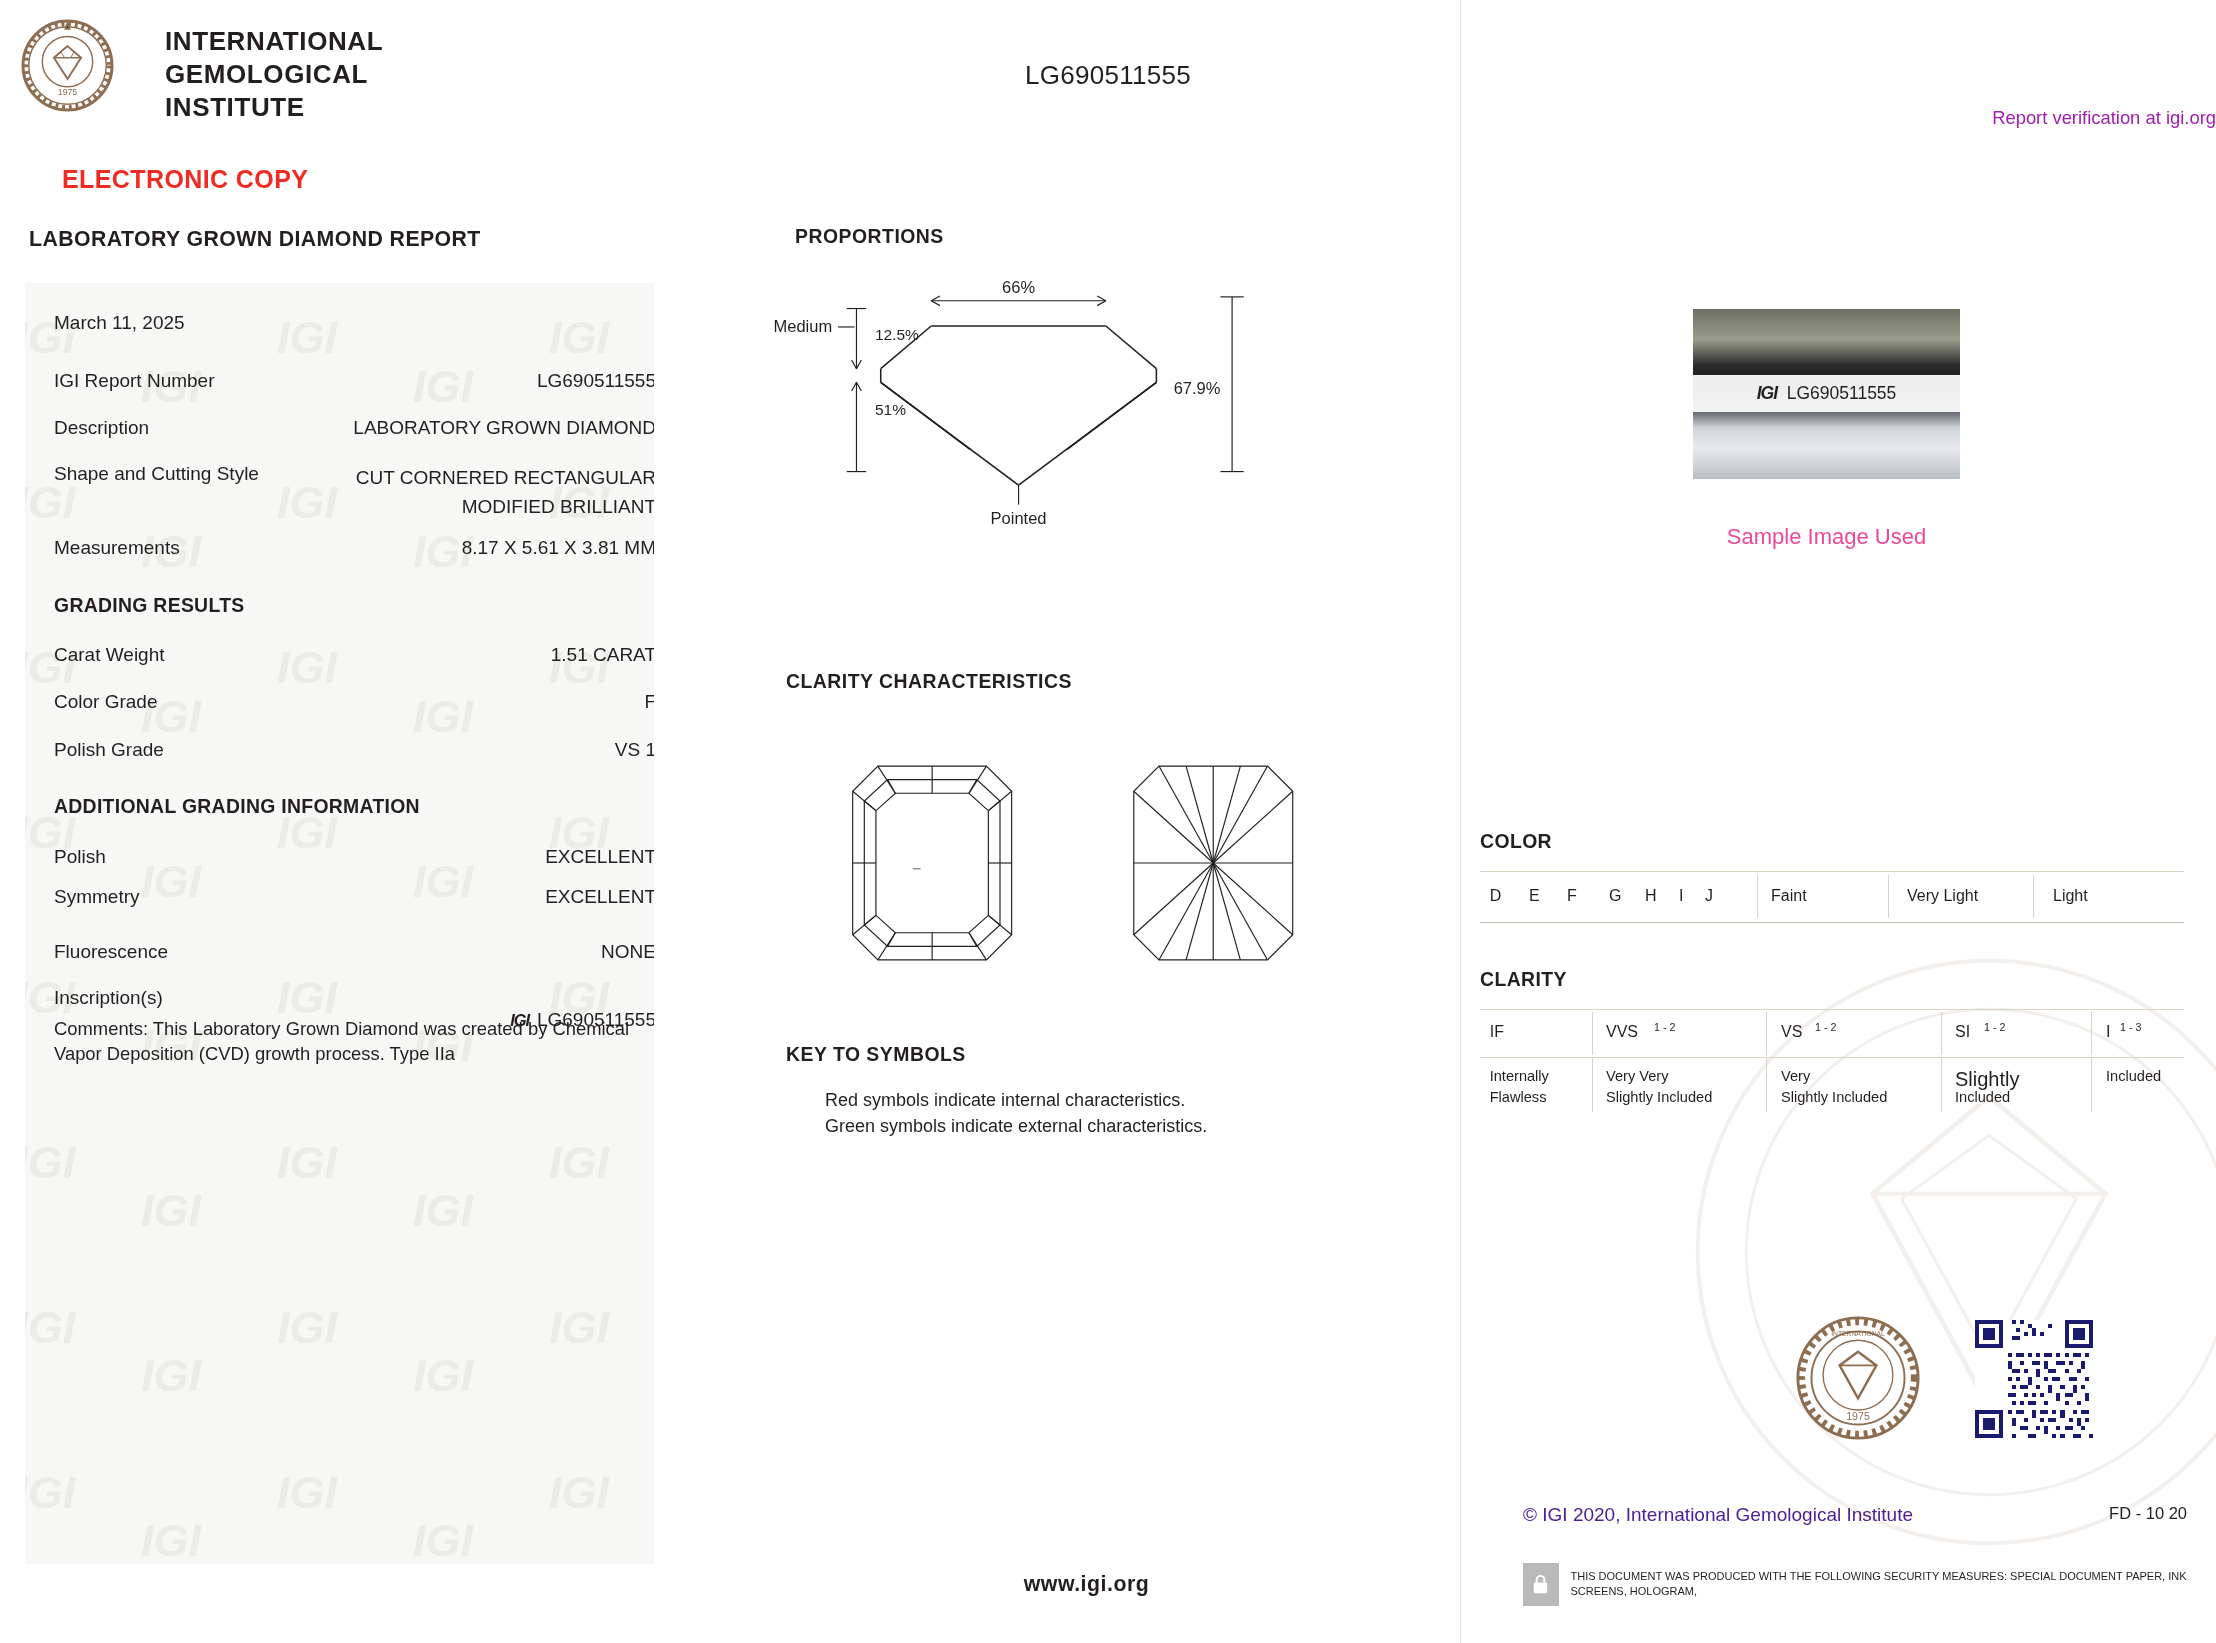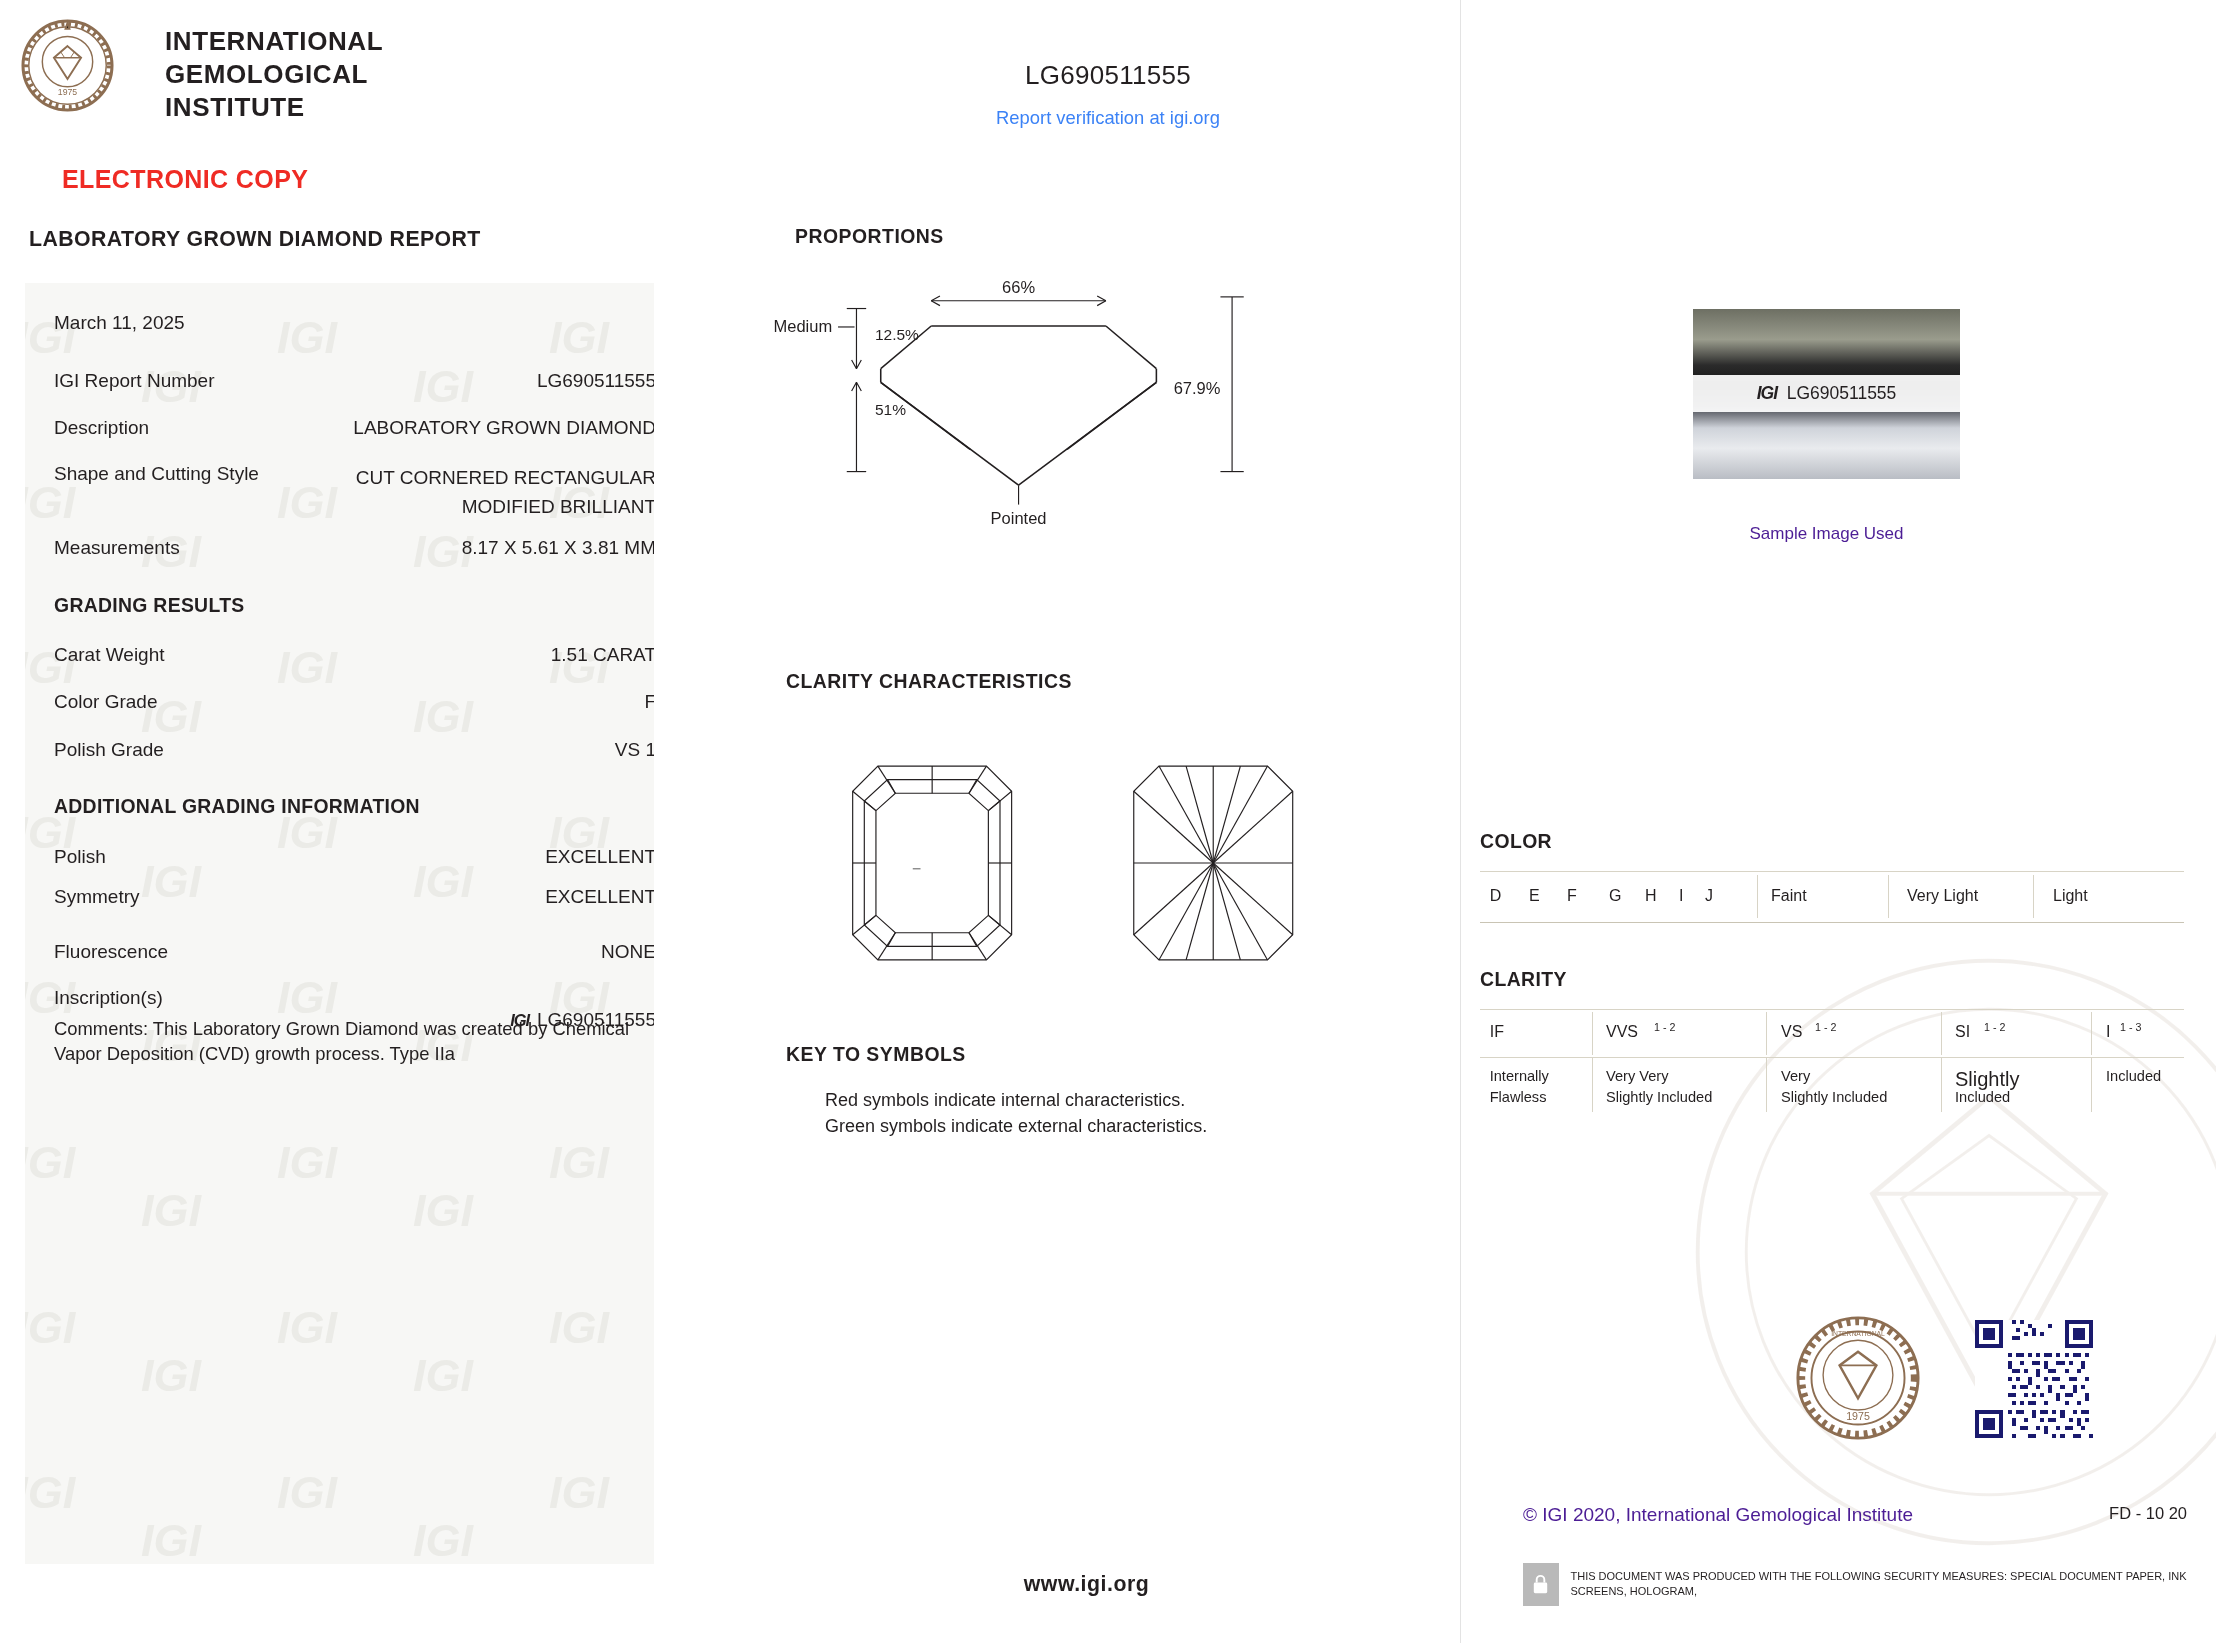--- a/index.html
+++ b/index.html
@@ -22,22 +22,22 @@
   .igi-name {
     position:absolute; left:165px; top:25px;
     font-size:26px; font-weight:bold; letter-spacing:0.6px; line-height:33px;
     color:#231f20;
   }
   .report-no {
     position:absolute; left:0; top:60px; width:2216px; text-align:center;
     font-size:26px; color:#231f20; letter-spacing:0.3px;
   }
   .report-verify {
-    position:absolute; left:0; top:107px; width:2216px; text-align:center;
-    font-size:18.4px; color:#3b82f6;
+    position:absolute; left:0; top:107px; width:2216px; text-align:right;
+    font-size:18.4px; color:#a21caf;
   }
   .electronic-copy {
     position:absolute; left:62px; top:165px;
     font-size:25px; font-weight:bold; color:#ef2b24; letter-spacing:0.4px;
   }
 
   
   .left-col { position:absolute; left:0px; top:215px; width:679px; height:1359px; }
   .lgr-title {
     position:absolute; left:29px; top:11.6px;
@@ -77,21 +77,21 @@
     background: linear-gradient(180deg,#6d6f63 0%, #9a9c8d 18%, #2b2b2b 33%, #141414 46%, #3d3f47 57%, #cfd3da 70%, #e9ebee 82%, #b9bdc4 100%);
   }
   .sample-img .band {
     position:absolute; left:0; top:66px; width:267px; height:37px;
     background:rgba(255,255,255,0.93);
     display:flex; align-items:center; justify-content:center; gap:9.7px;
     font-size:17.5px; color:#231f20;
   }
   .sample-caption {
     position:absolute; left:1693px; top:524px; width:267px; text-align:center;
-    font-size:17px; color:#4c1d95;
+    font-size:22px; color:#ec4899;
   }
 
   .grade-tables { position:absolute; left:1480px; top:830px; width:704px; }
   .gt-title { font-size:19.4px; font-weight:bold; letter-spacing:0.4px; color:#231f20; }
   .gt-rule { height:1.9px; background:#c9c4b4; width:704px; }
   .gt-rule.thin { height:1px; background:#d8d4c6; }
   .scale-row { position:relative; height:41px; }
   .scale-cell { position:absolute; font-size:16px; color:#231f20; }
   .sup { font-size:10.7px; vertical-align:super; }
 

